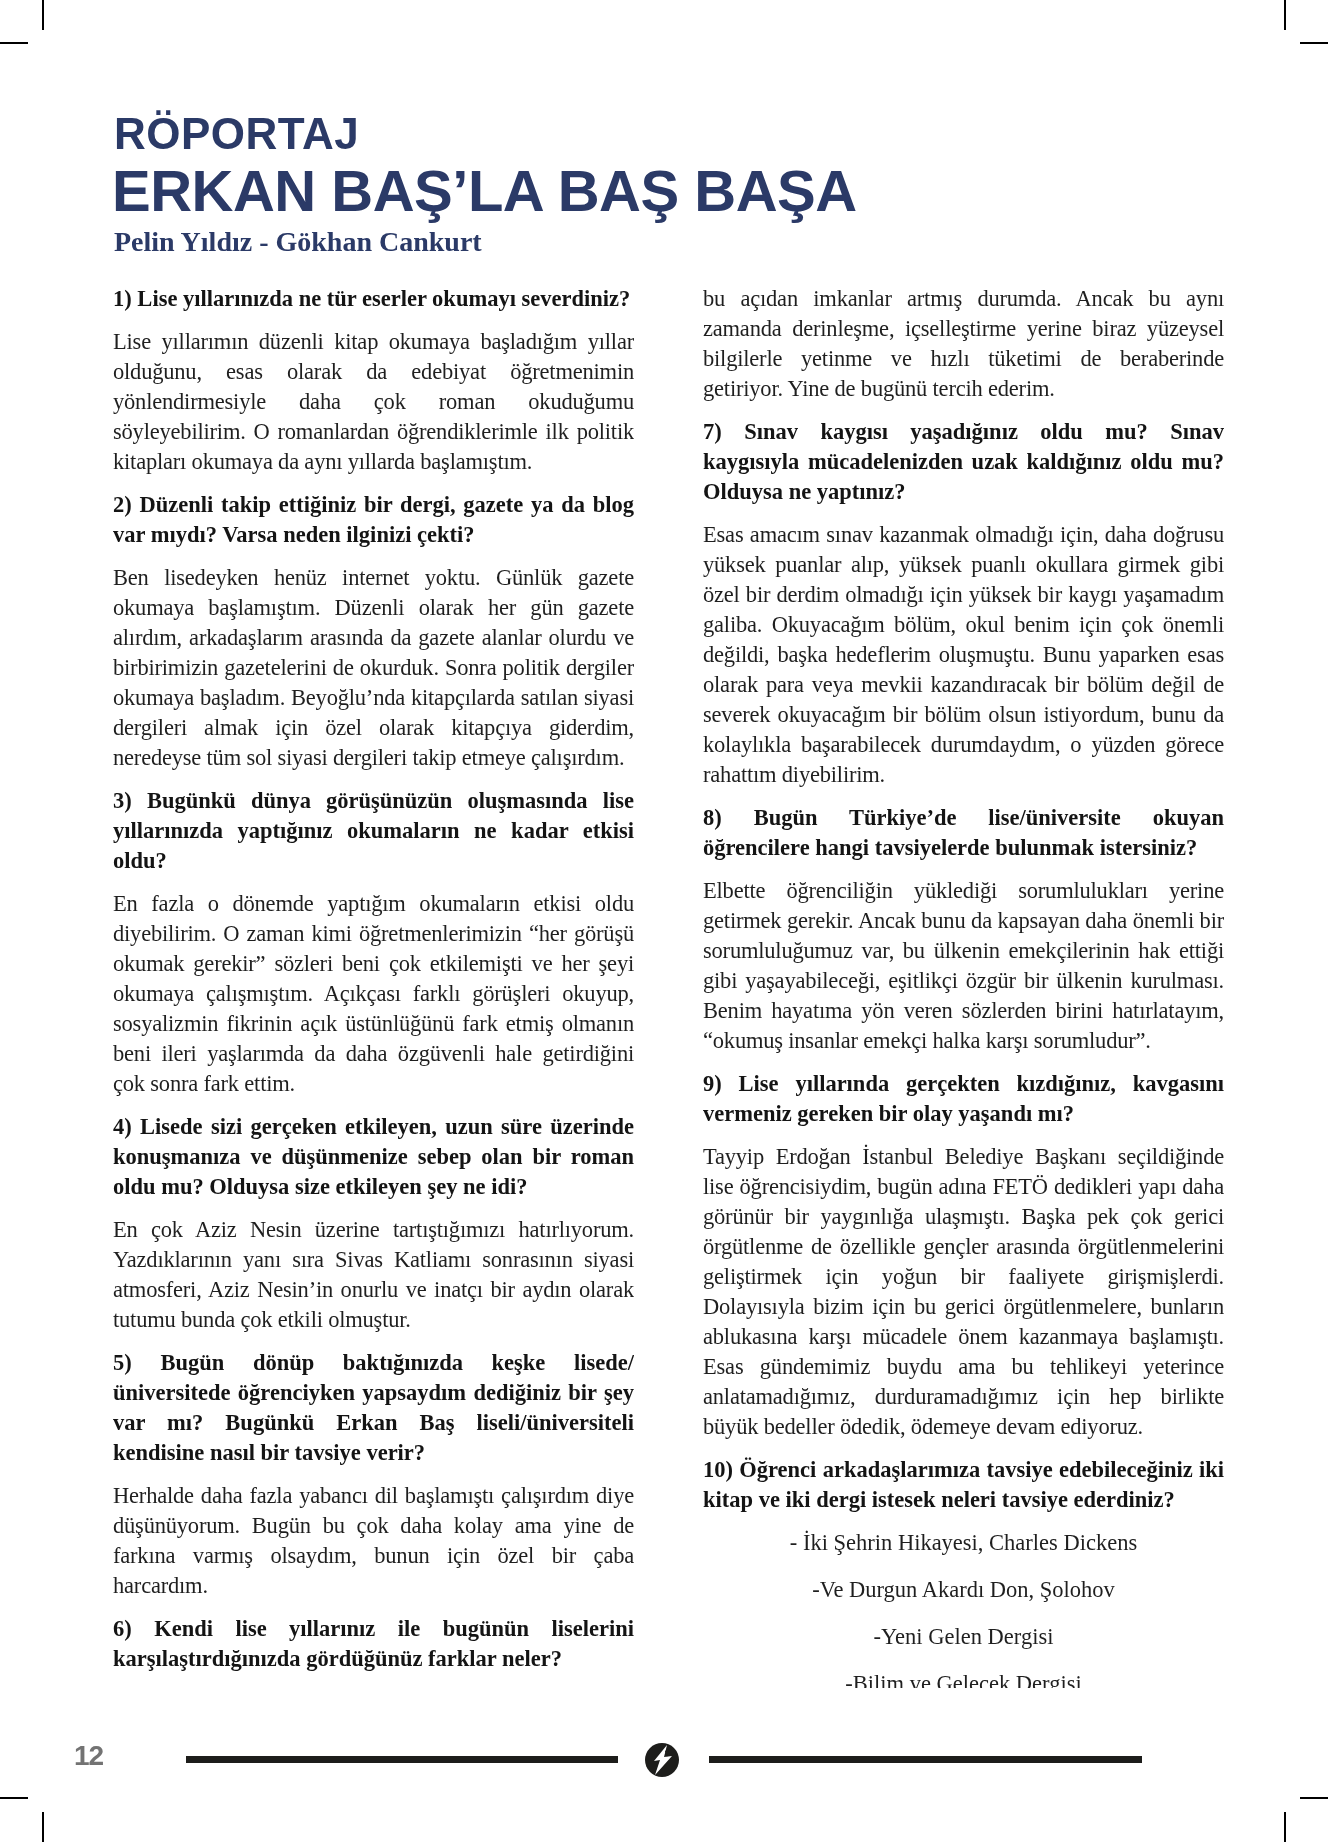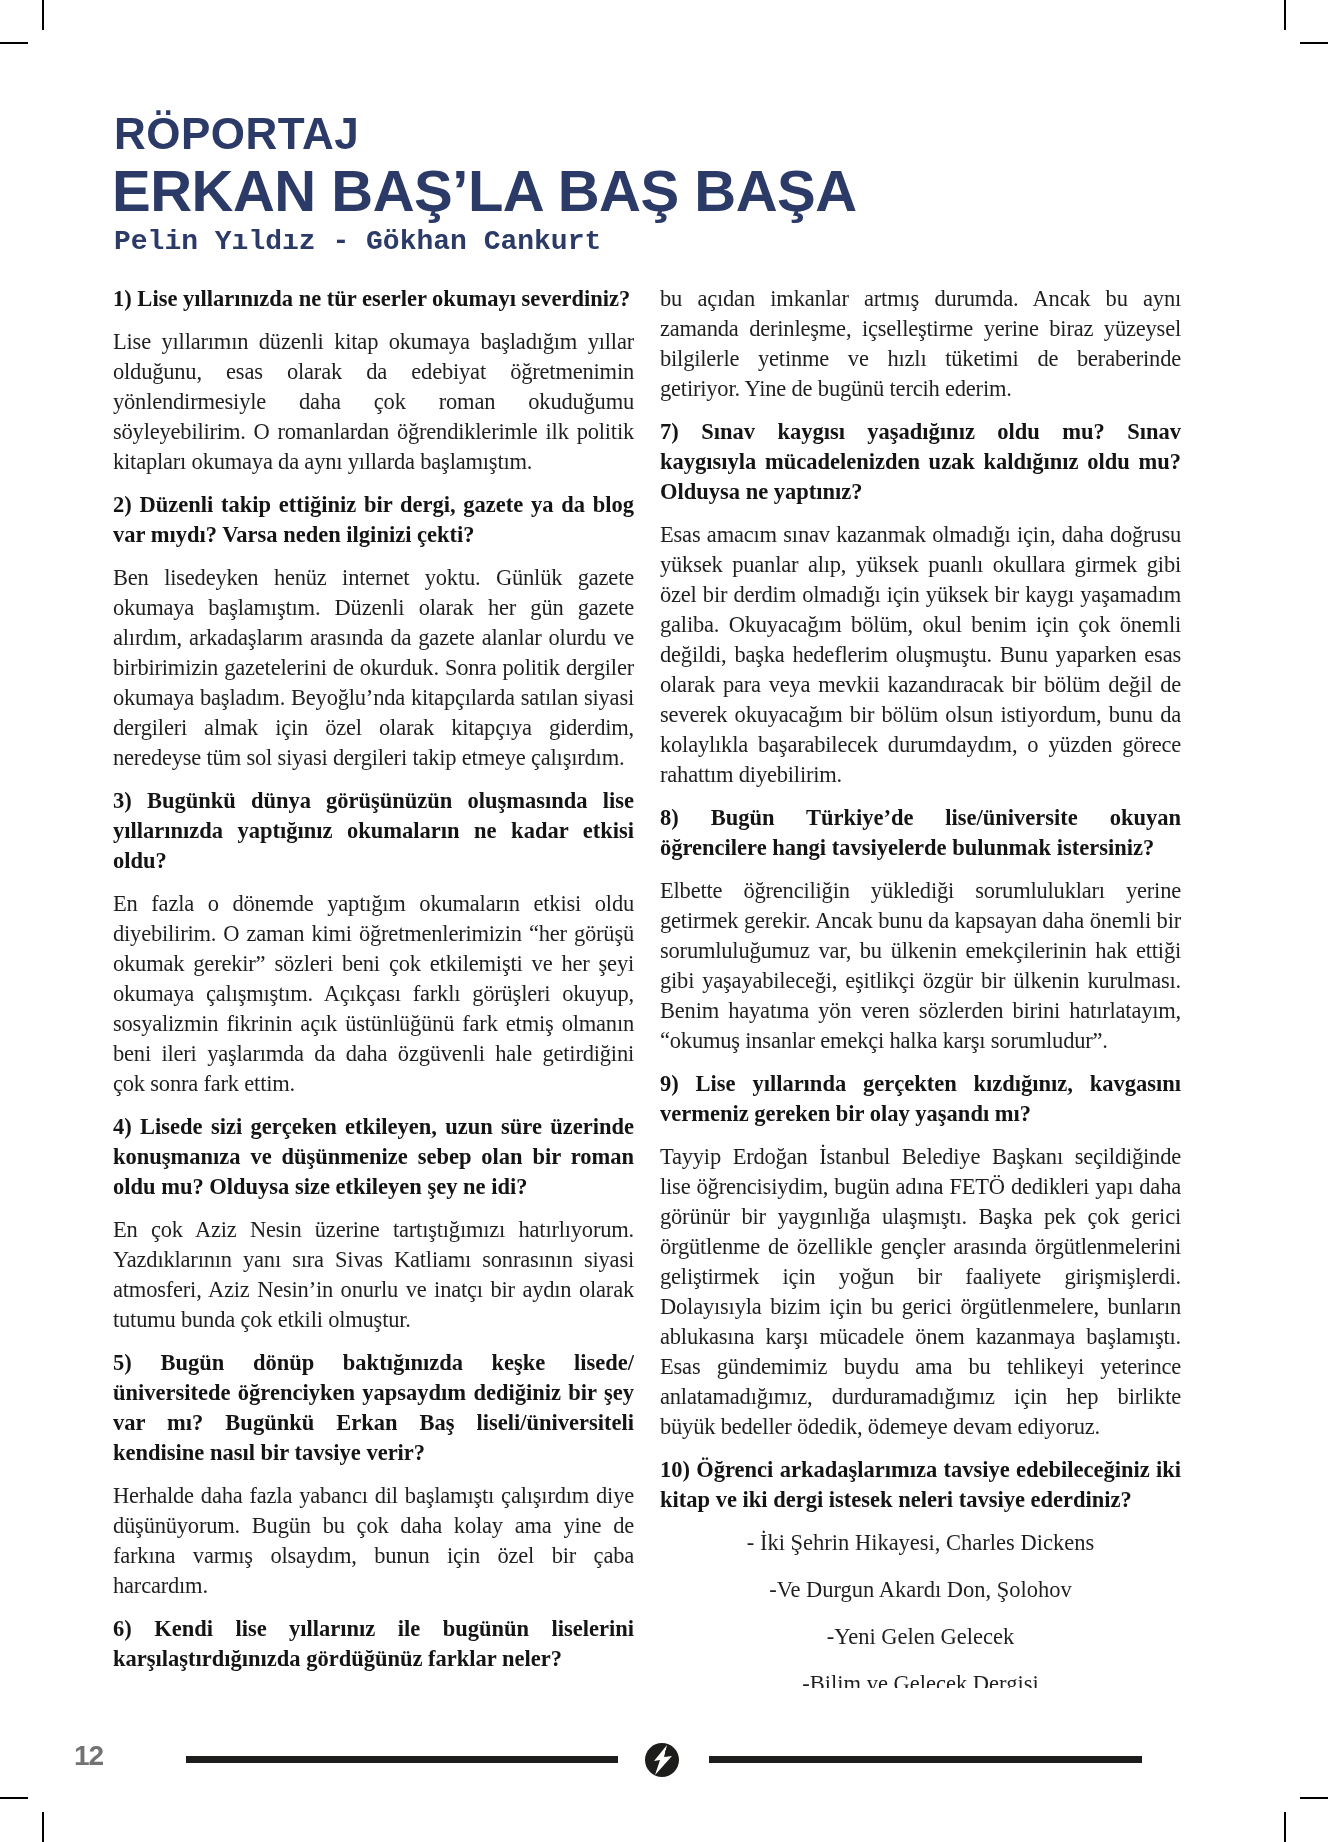--- a/index.html
+++ b/index.html
@@ -22,30 +22,30 @@
     letter-spacing:0.5px;
   }
   .title{
     position:absolute;left:112px;top:162px;
     font-family:"Liberation Sans", sans-serif;
     font-weight:bold;font-size:58px;line-height:1;
     letter-spacing:-0.5px;white-space:nowrap;
   }
   .byline{
     position:absolute;left:114px;top:228px;
-    font-family:Liberation Mono, monospace;
+    font-family:Liberation Serif, serif;
     font-weight:bold;font-size:28px;line-height:1;text-align:center;
   }
   
   .col{
     position:absolute;top:268px;width:521px;
     max-height:1420px;overflow:hidden;
   }
   .col-left{left:113px;}
-  .col-right{left:660px;}
+  .col-right{left:703px;}
   .col p{margin:0 0 13px 0;}
   .col p.question{
     font-weight:bold;color:#141414;
     font-size:22.5px;line-height:30px;
     text-align:justify;
     margin-top:3px;
   }
   .col p.answer{
     font-size:22.5px;line-height:30px;
     letter-spacing:-0.2px;
@@ -105,21 +105,21 @@
       <p class="answer">bu açıdan imkanlar artmış durumda. Ancak bu aynı zamanda derinleşme, içselleştirme yerine biraz yüzeysel bilgilerle yetinme ve hızlı tüketimi de beraberinde getiriyor. Yine de bugünü tercih ederim.</p>
       <p class="question">7) Sınav kaygısı yaşadığınız oldu mu? Sınav kaygısıyla mücadelenizden uzak kaldığınız oldu mu? Olduysa ne yaptınız?</p>
       <p class="answer">Esas amacım sınav kazanmak olmadığı için, daha doğrusu yüksek puanlar alıp, yüksek puanlı okullara girmek gibi özel bir derdim olmadığı için yüksek bir kaygı yaşamadım galiba. Okuyacağım bölüm, okul benim için çok önemli değildi, başka hedeflerim oluşmuştu. Bunu yaparken esas olarak para veya mevkii kazandıracak bir bölüm değil de severek okuyacağım bir bölüm olsun istiyordum, bunu da kolaylıkla başarabilecek durumdaydım, o yüzden görece rahattım diyebilirim.</p>
       <p class="question">8) Bugün Türkiye’de lise/üniversite okuyan öğrencilere hangi tavsiyelerde bulunmak istersiniz?</p>
       <p class="answer">Elbette öğrenciliğin yüklediği sorumlulukları yerine getirmek gerekir. Ancak bunu da kapsayan daha önemli bir sorumluluğumuz var, bu ülkenin emekçilerinin hak ettiği gibi yaşayabileceği, eşitlikçi özgür bir ülkenin kurulması. Benim hayatıma yön veren sözlerden birini hatırlatayım, “okumuş insanlar emekçi halka karşı sorumludur”.</p>
       <p class="question">9) Lise yıllarında gerçekten kızdığınız, kavgasını vermeniz gereken bir olay yaşandı mı?</p>
       <p class="answer">Tayyip Erdoğan İstanbul Belediye Başkanı seçildiğinde lise öğrencisiydim, bugün adına FETÖ dedikleri yapı daha görünür bir yaygınlığa ulaşmıştı. Başka pek çok gerici örgütlenme de özellikle gençler arasında örgütlenmelerini geliştirmek için yoğun bir faaliyete girişmişlerdi. Dolayısıyla bizim için bu gerici örgütlenmelere, bunların ablukasına karşı mücadele önem kazanmaya başlamıştı. Esas gündemimiz buydu ama bu tehlikeyi yeterince anlatamadığımız, durduramadığımız için hep birlikte büyük bedeller ödedik, ödemeye devam ediyoruz.</p>
       <p class="question">10) Öğrenci arkadaşlarımıza tavsiye edebileceğiniz iki kitap ve iki dergi  istesek neleri tavsiye ederdiniz?</p>
       <p class="list">- İki Şehrin Hikayesi, Charles Dickens</p>
       <p class="list">-Ve Durgun Akardı Don, Şolohov</p>
-      <p class="list">-Yeni Gelen Gelecek</p>
+      <p class="list">-Yeni Gelen Dergisi</p>
       <p class="list">-Bilim ve Gelecek Dergisi</p>
     </div>
 
   <div class="page-number">12</div>
   <div class="footer-rule footer-rule-left"></div>
   <svg class="footer-logo" viewBox="0 0 34 34" aria-hidden="true">
     <circle cx="17" cy="17" r="17" fill="#1d1d1b"></circle>
     <path d="M22 2 L9 18 L15 17 L10 32 L27 13 L19 14 Z" fill="#ffffff"></path>
     <path d="M20 8 L24 6 L22 14 Z" fill="#1d1d1b"></path>
   </svg>

